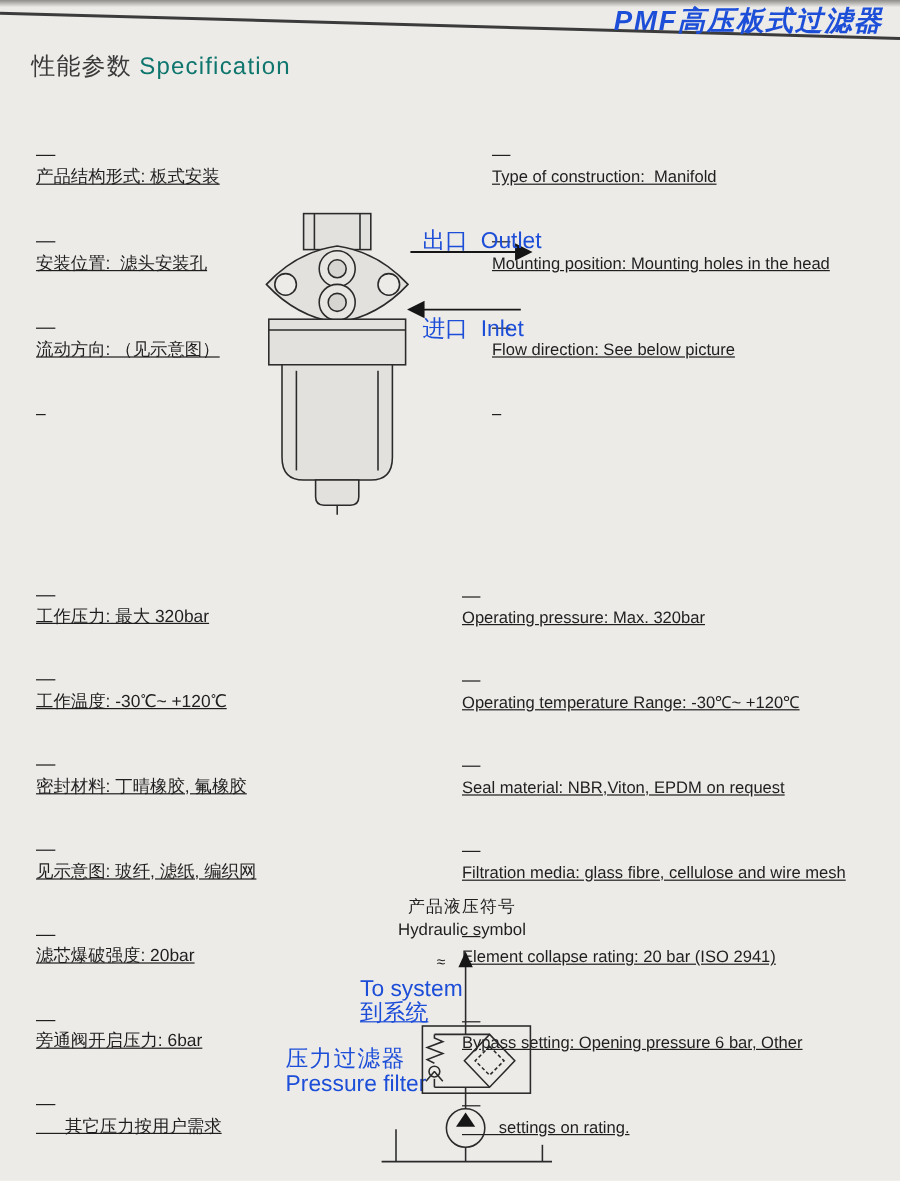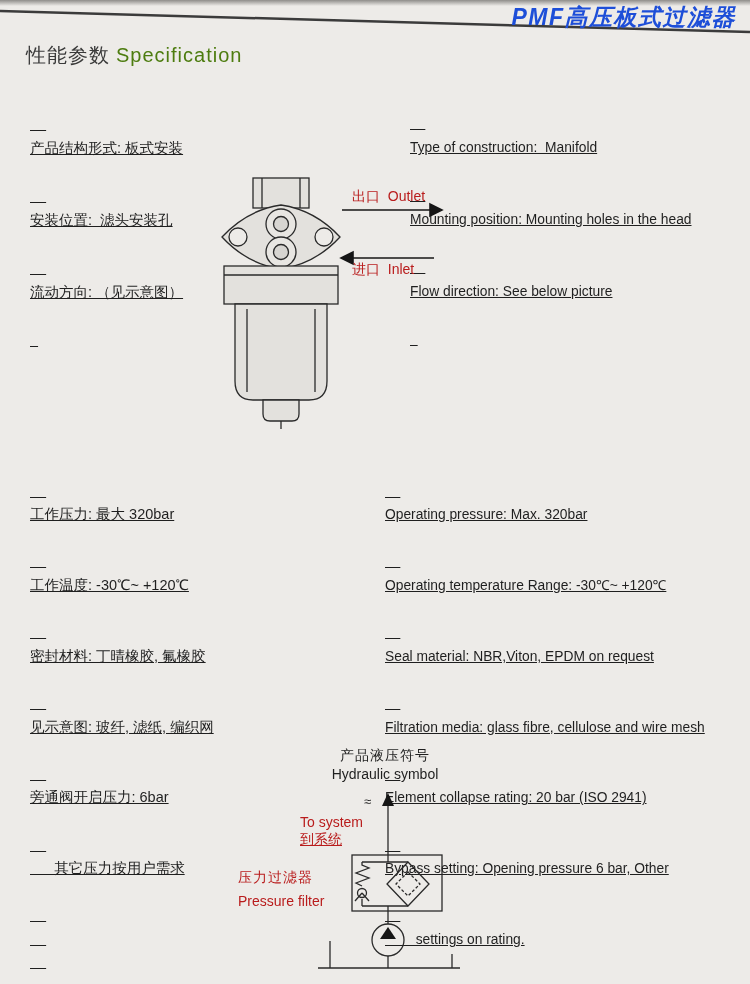--- a/index.html
+++ b/index.html
@@ -18,30 +18,30 @@
   .header-rule { position:absolute; left:0; top:0; }
   .page-title {
     position:absolute; right:14px; top:2px;
     font-size:23px; font-weight:bold; font-style:italic;
     letter-spacing:1.5px; color:#1d4ed8;
   }
   .section-title {
     position:absolute; left:26px; top:42px;
     font-size:20px; color:#3a3a3a; letter-spacing:1px;
   }
-  .section-title .en { color:#4d7c0f; margin-left:6px;text-align:center; }
+  .section-title .en { color:#0f766e; margin-left:6px;text-align:center; }
   .cons-zh, .cons-en, .col-zh, .col-en {
     position:absolute; white-space:pre;text-decoration:underline;
   }
   .cons-zh { left:30px;  top:88px; font-size:14.5px; line-height:24px; }
   .cons-en { left:410px; top:88px; font-size:13.8px; line-height:24px; }
   .col-zh  { left:30px;  top:456px; font-size:14.5px; line-height:23.6px; }
   .col-en  { left:385px; top:456px; font-size:13.8px; line-height:23.6px; }
   .drawing-label {
-    position:absolute; font-size:14px; color:#b91c1c; white-space:pre;
+    position:absolute; font-size:19px; color:#1d4ed8; white-space:pre;
   }
   .outlet-label { left:352px; top:188px; }
   .inlet-label  { left:352px; top:236px;margin-top:25px; }
   .filter-drawing { position:absolute; left:190px; top:168px; }
   .hydraulic-diagram { position:absolute; left:230px; top:788px; }
   .hyd-title { position:absolute; left:285px; width:200px; text-align:center; font-size:14px; }
   .hyd-title-zh { top:747px; letter-spacing:1px; }
   .hyd-title-en { top:766px; }
   .to-system-zh { left:300px; top:831px;text-decoration:underline; }
   .to-system-en { left:300px; top:814px; }
@@ -106,20 +106,21 @@
     </g>
   </svg>
   <div class="drawing-label outlet-label">出口  Outlet</div>
   <div class="drawing-label inlet-label">进口  Inlet</div>
 
   <div class="col-zh">
     <div>工作压力: 最大 320bar</div>
     <div>工作温度: -30℃~ +120℃</div>
     <div>密封材料: 丁晴橡胶, 氟橡胶</div>
     <div>见示意图: 玻纤, 滤纸, 编织网</div>
+    <div>滤芯爆破强度: 20bar</div>
     <div>旁通阀开启压力: 6bar</div>
     <div>      其它压力按用户需求</div>
     
     
     
     
     
   </div>
   <div class="col-en">
     <div>Operating pressure: Max. 320bar</div>

